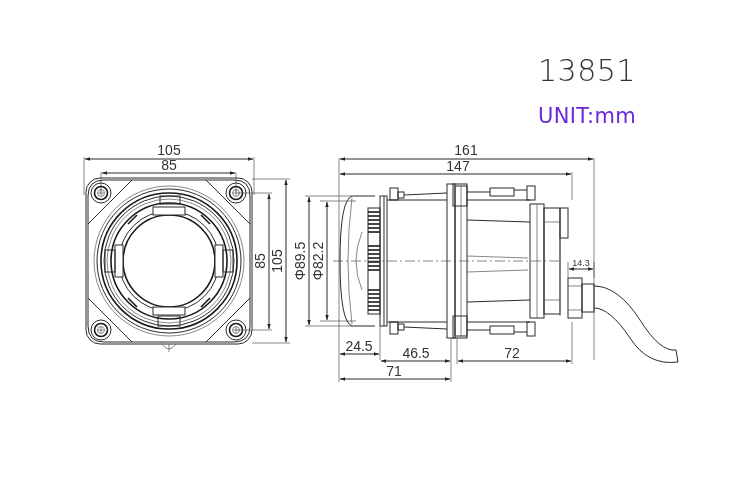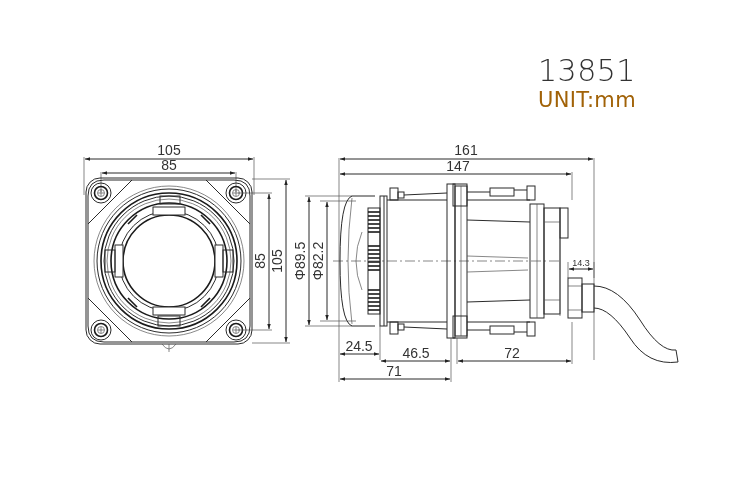--- a/index.html
+++ b/index.html
@@ -1,19 +1,19 @@
 <!DOCTYPE html>
 <html><head>
   <meta charset="utf-8">
   <style>
     html, body { margin: 0; padding: 0; background: #ffffff; }
     body { width: 741px; height: 494px; position: relative; overflow: hidden; font-family: "DejaVu Sans", sans-serif; color: #222; }
-    .title-block { position: absolute; left: 538px; top: 56px; line-height: 1; }
+    .title-block { position: absolute; left: 538px; top: 56px; line-height: 1; text-align: center; }
     .part-no { font-family: "DejaVu Sans", sans-serif; font-size: 30px; font-weight: 300; color: #333; letter-spacing: 0.5px; }
-    .unit { font-family: "DejaVu Sans", sans-serif; font-size: 21px; color: #a16207; margin-top: 4px; letter-spacing: 0.3px; }
+    .unit { font-family: "DejaVu Sans", sans-serif; font-size: 21px; color: #6d28d9; margin-top: 20px; letter-spacing: 0.3px; }
     svg { position: absolute; left: 0; top: 0; }
     .ln { stroke: #2b2b2b; stroke-width: 1; fill: none; }
     .thin { stroke: #555; stroke-width: 0.7; fill: none; }
     .dk { stroke: #1a1a1a; stroke-width: 1.6; fill: none; }
     .fillw { fill: #fff; stroke: #2b2b2b; stroke-width: 1; }
     .dimtxt { font-family: "Liberation Sans", sans-serif; font-size: 14px; fill: #333; }
     .dimtxt-s { font-family: "Liberation Sans", sans-serif; font-size: 9px; fill: #333; }
   </style>
 </head>
 <body>

